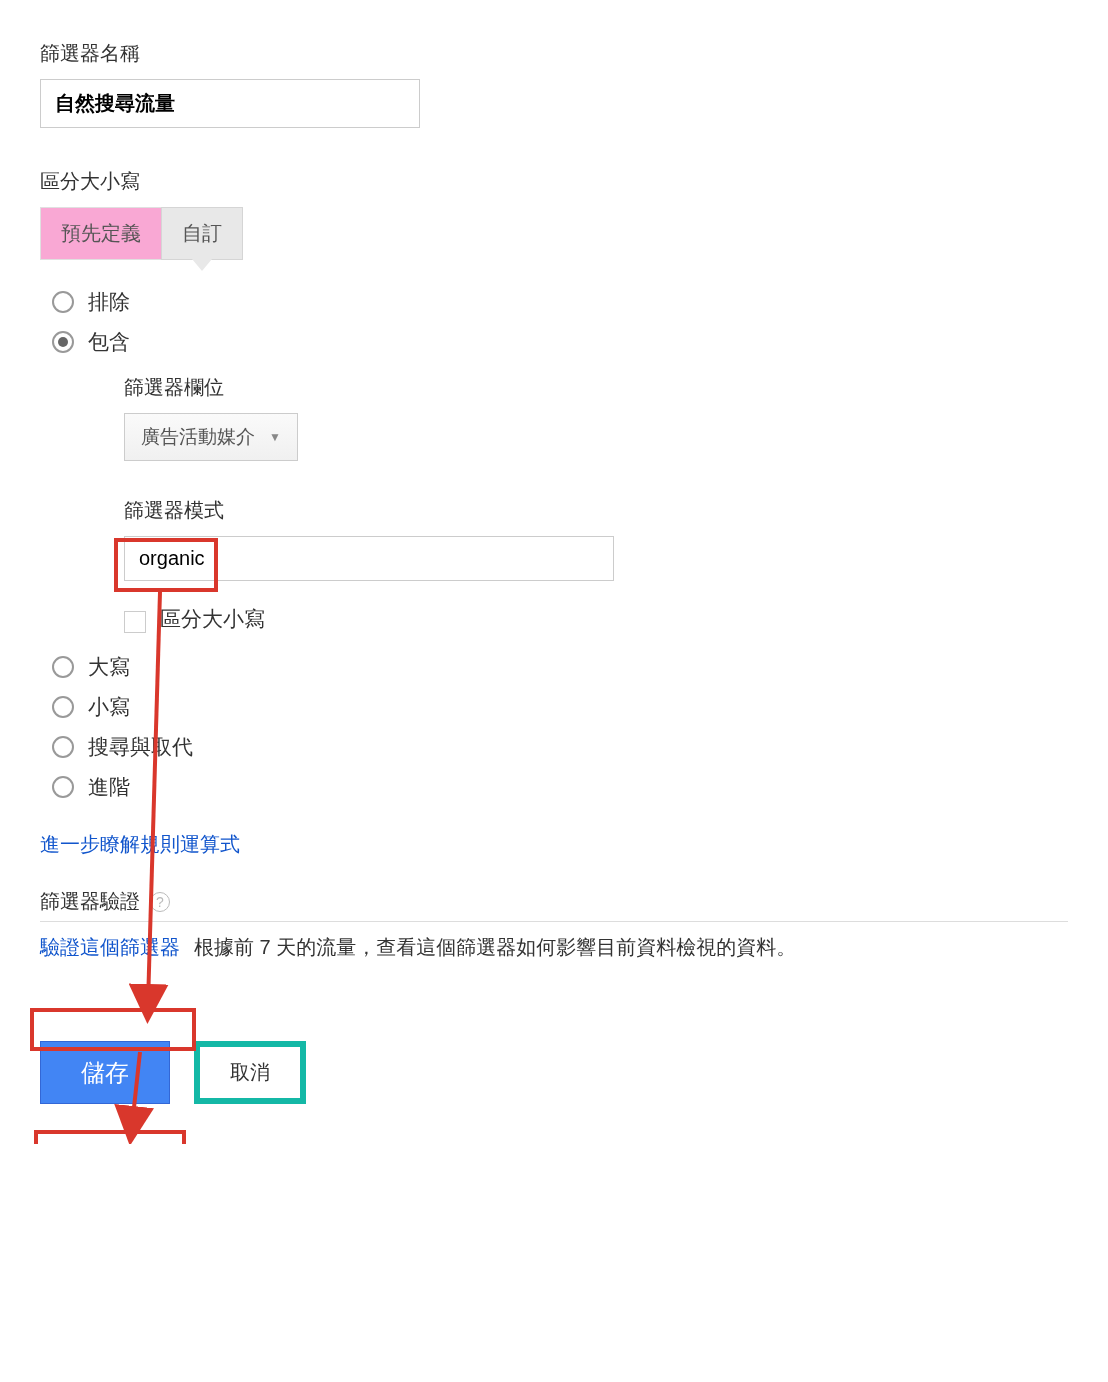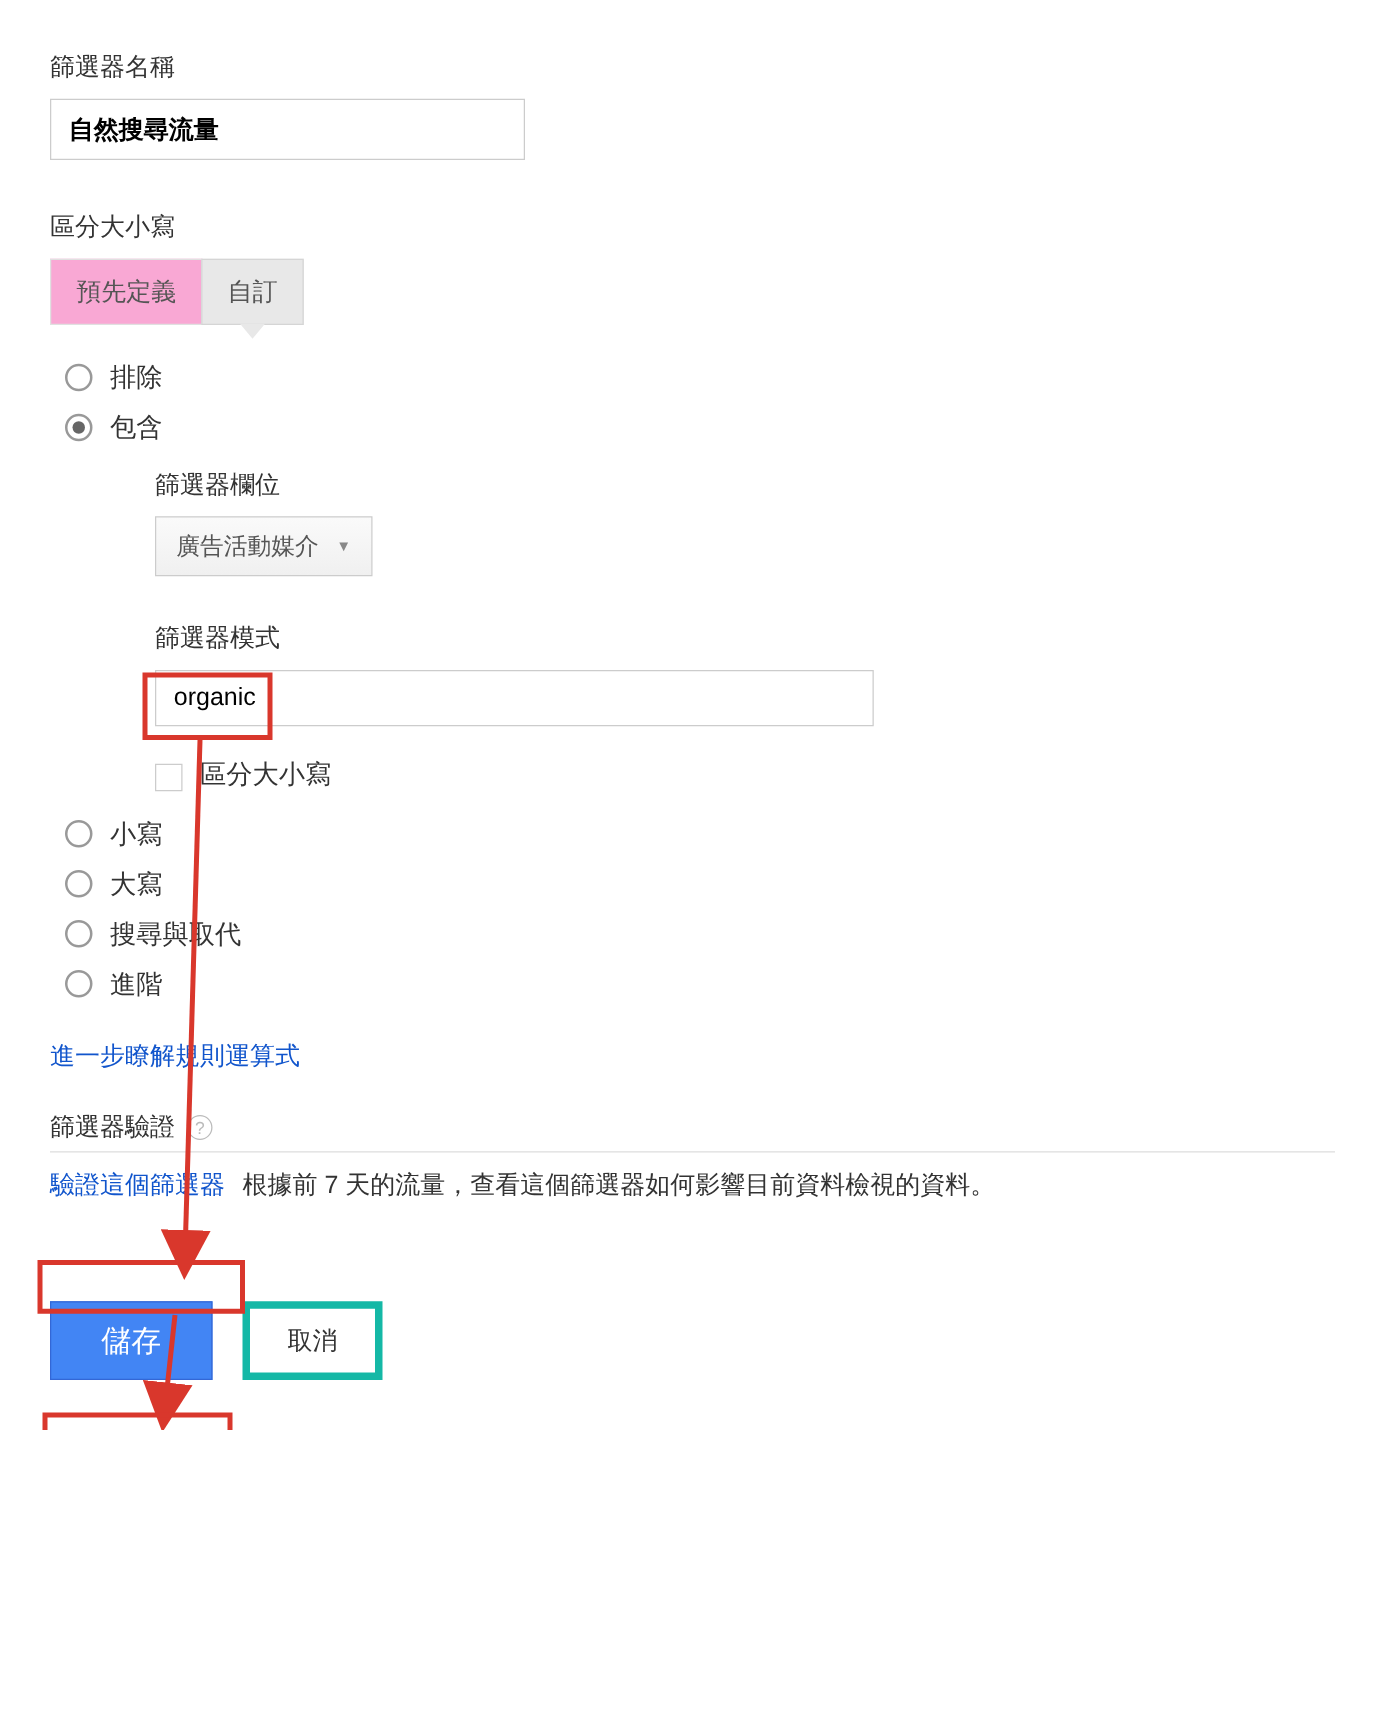--- a/index.html
+++ b/index.html
@@ -101,21 +101,21 @@
     }
     .caret {
       margin-left: 14px;
       font-size: 12px;
       color: #888;
     }
     .pattern-input {
       border: 1px solid #ccc;
       padding: 10px 14px;
       font-size: 20px;
-      width: 575px;
+      width: 490px;
       background: #fff;
       margin-bottom: 24px;
       display: block;
     }
     .checkbox-row {
       display: flex;
       align-items: flex-end;
       margin-bottom: 20px;
     }
     .checkbox {
@@ -250,25 +250,25 @@
       <input class="pattern-input" value="organic" style="">
 
       <div class="checkbox-row">
         <span class="checkbox"></span>
         <span class="radio-label">區分大小寫</span>
       </div>
     </div>
 
     <div class="radio-row">
       <span class="radio"></span>
+      <span class="radio-label">大寫</span>
+    </div>
+    <div class="radio-row">
+      <span class="radio"></span>
       <span class="radio-label">小寫</span>
-    </div>
-    <div class="radio-row">
-      <span class="radio"></span>
-      <span class="radio-label">大寫</span>
     </div>
     <div class="radio-row">
       <span class="radio"></span>
       <span class="radio-label">搜尋與取代</span>
     </div>
     <div class="radio-row">
       <span class="radio"></span>
       <span class="radio-label">進階</span>
     </div>
   </div>

